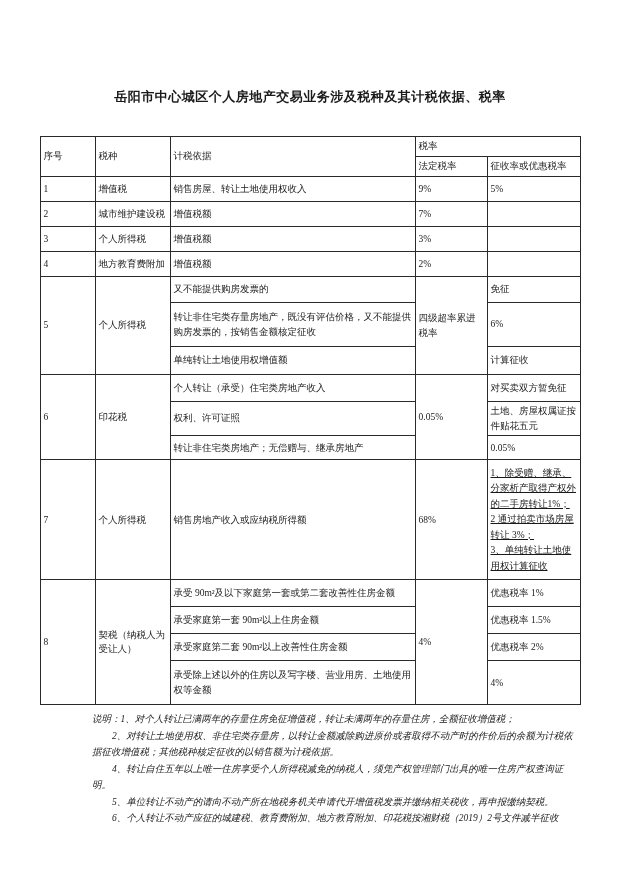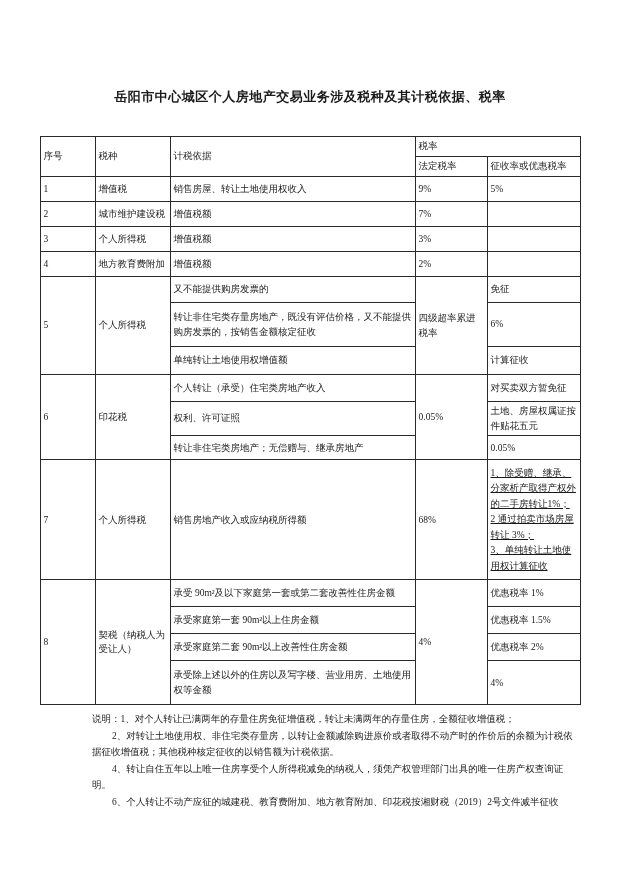--- a/index.html
+++ b/index.html
@@ -56,21 +56,21 @@
   tr.r-24 { height: 24px; }
   tr.r-28 { height: 28px; }
   tr.r-xl { height: 120px; }
 
   .notes {
     width: 488px;
     margin: 6px 0 0 92px;
     font-size: 9.5px;
     line-height: 16.5px;
   }
-  .notes p { margin: 0; }
+  .notes p { margin: 0; font-style: italic; }
   .notes p.indent { text-indent: 20px; }
 </style>
 </head>
 <body>
 
 <div class="page">
 
   <h1 class="doc-title">岳阳市中心城区个人房地产交易业务涉及税种及其计税依据、税率</h1>
 
   <table class="tax-table">
@@ -184,16 +184,17 @@
         <td class="left">承受除上述以外的住房以及写字楼、营业用房、土地使用权等金额</td>
         <td>4%</td>
       </tr>
     </tbody>
   </table>
 
   <div class="notes">
     <p>说明：1、对个人转让已满两年的存量住房免征增值税，转让未满两年的存量住房，全额征收增值税；</p>
     <p class="indent">2、对转让土地使用权、非住宅类存量房，以转让金额减除购进原价或者取得不动产时的作价后的余额为计税依据征收增值税；其他税种核定征收的以销售额为计税依据。</p>
     <p class="indent">4、转让自住五年以上唯一住房享受个人所得税减免的纳税人，须凭产权管理部门出具的唯一住房产权查询证明。</p>
+    <p class="indent">5、单位转让不动产的请向不动产所在地税务机关申请代开增值税发票并缴纳相关税收，再申报缴纳契税。</p>
     <p class="indent">6、个人转让不动产应征的城建税、教育费附加、地方教育附加、印花税按湘财税（2019）2号文件减半征收</p>
   </div>
 
 </div>
 
 </body></html>

